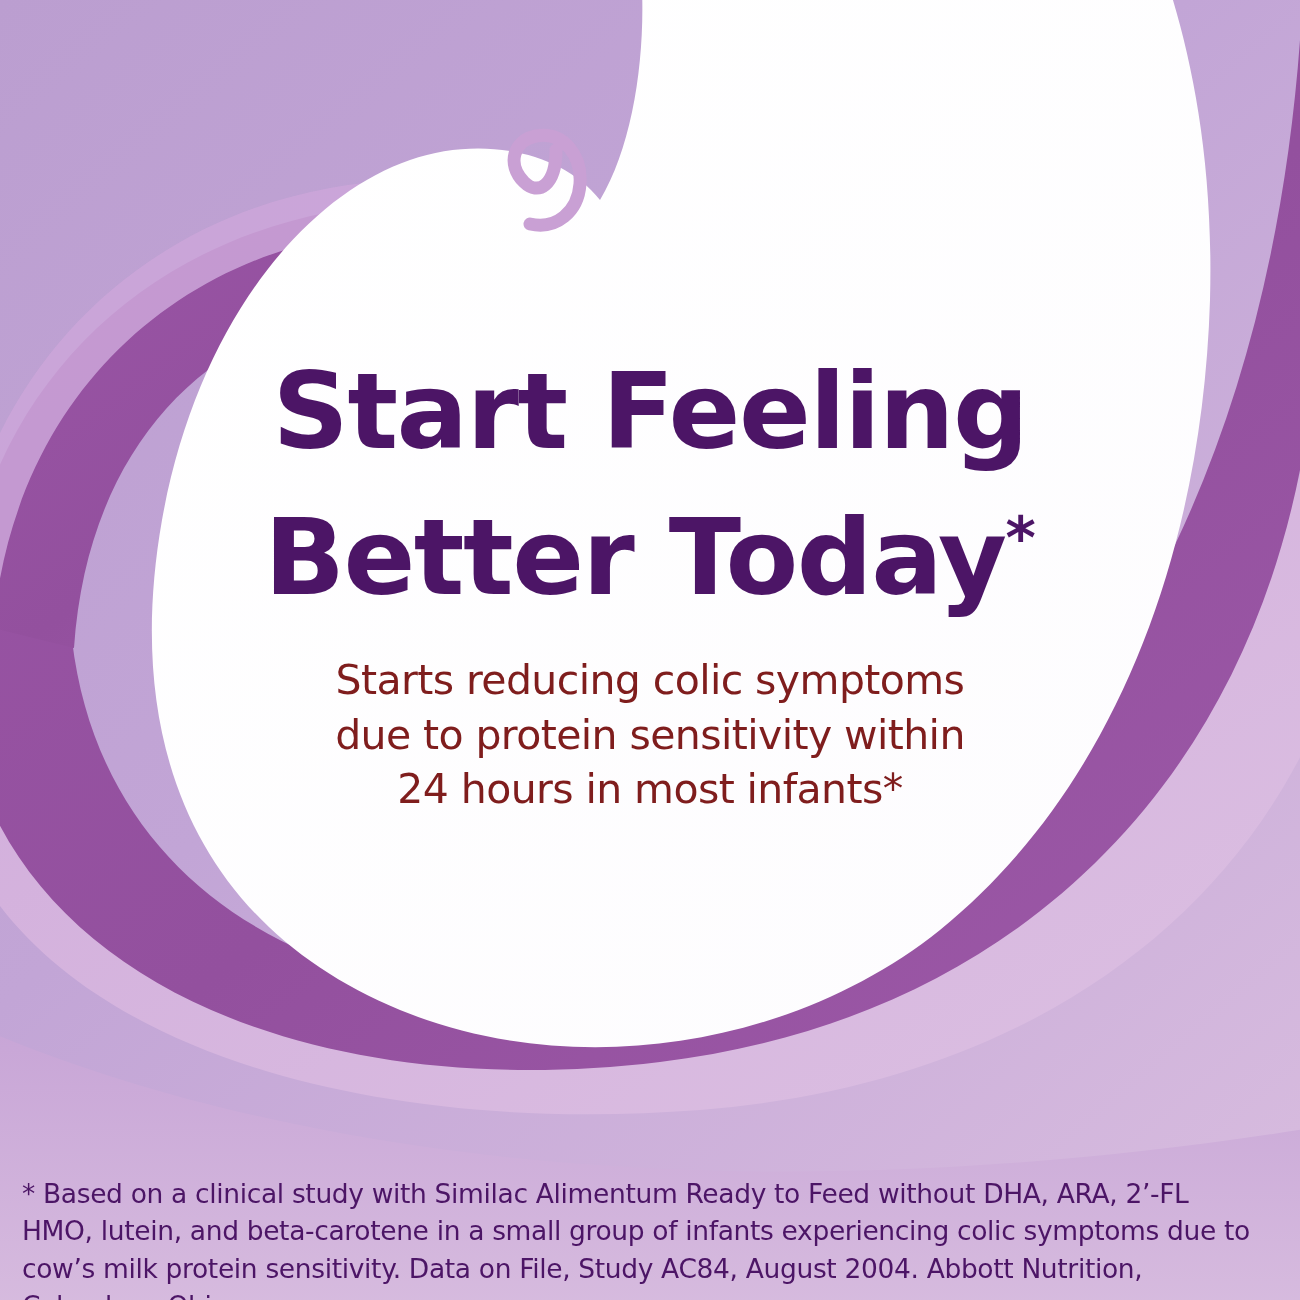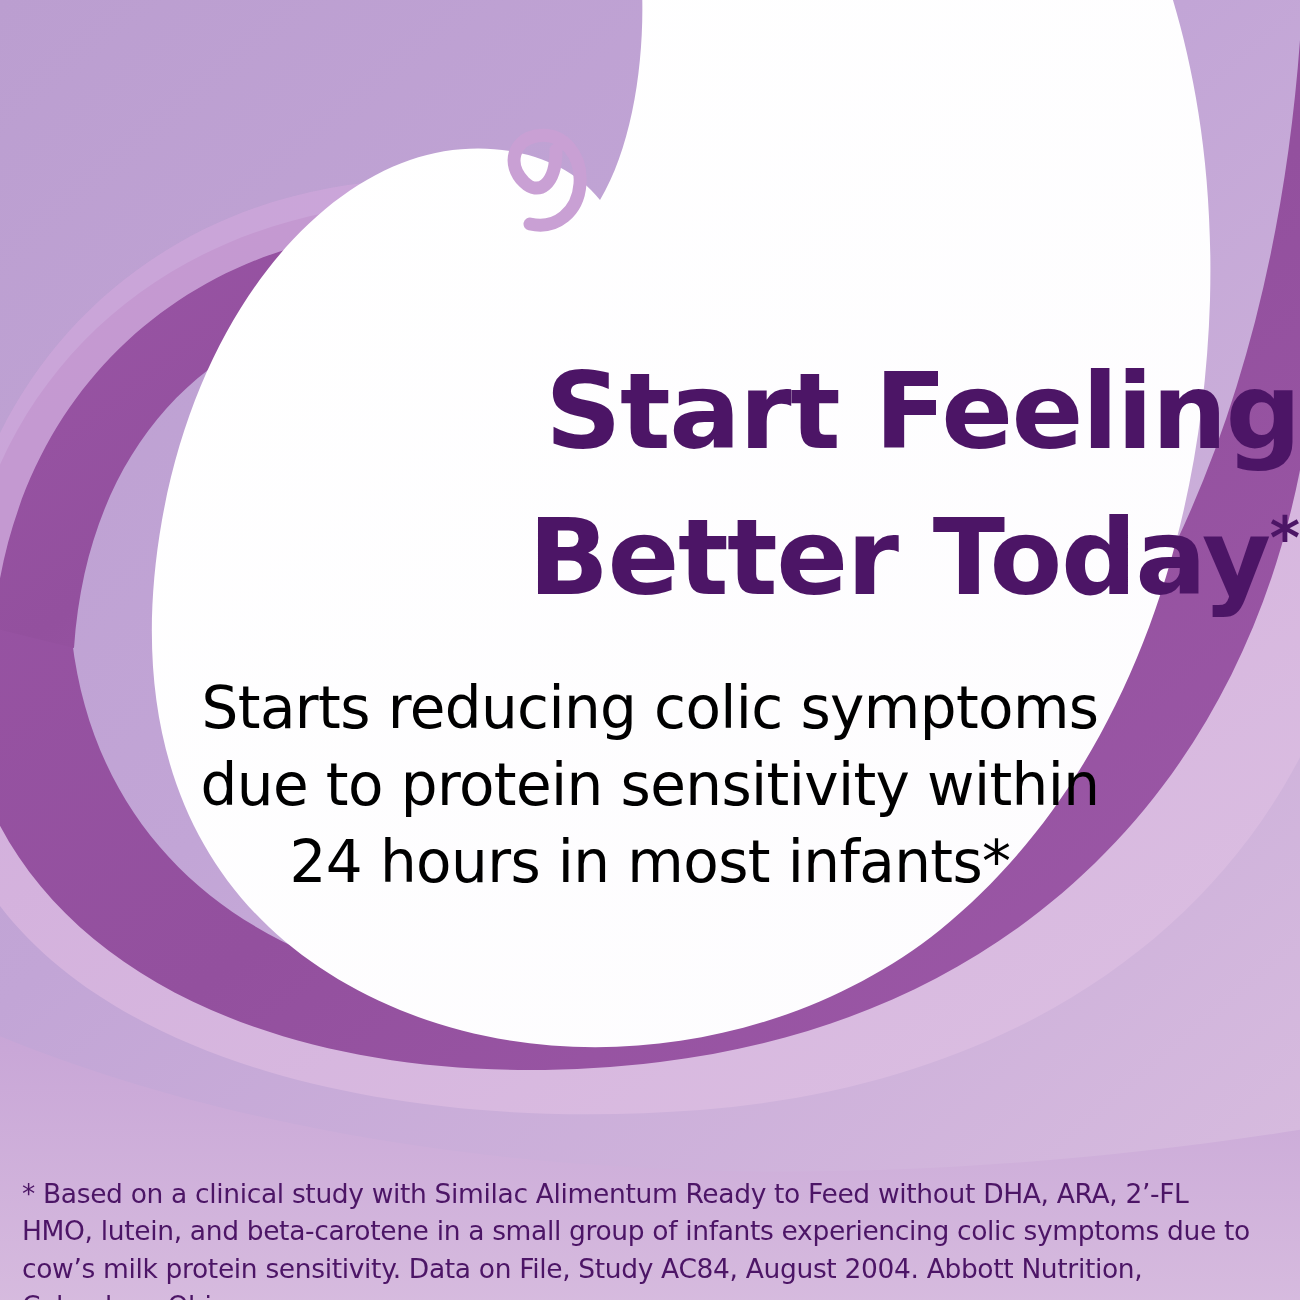--- a/index.html
+++ b/index.html
@@ -34,45 +34,45 @@
     position: absolute;
     inset: 0;
     z-index: 5;
   }
 
   .headline {
     position: absolute;
     left: 0;
     right: 0;
     top: 268px;
-    text-align: right;
+    text-align: center;
     color: #4c1566;
     font-family: "DejaVu Sans", sans-serif;
     font-weight: bold;
     font-size: 106px;
     line-height: 1.38;
     letter-spacing: -1.5px;
     white-space: pre-line;
   }
   .headline .star {
     font-size: 58px;
     vertical-align: super;
     letter-spacing: 0;
   }
 
   .subhead {
     position: absolute;
     left: 0;
     right: 0;
     top: 612px;
     text-align: center;
-    color: #000000;
+    color: #7f1d1d;
     font-family: "DejaVu Sans", sans-serif;
     font-weight: normal;
-    font-size: 58px;
+    font-size: 41px;
     line-height: 1.33;
     letter-spacing: -0.6px;
     white-space: pre-line;
   }
 
   .footnote {
     position: absolute;
     left: 22px;
     right: 42px;
     top: 1148px;

